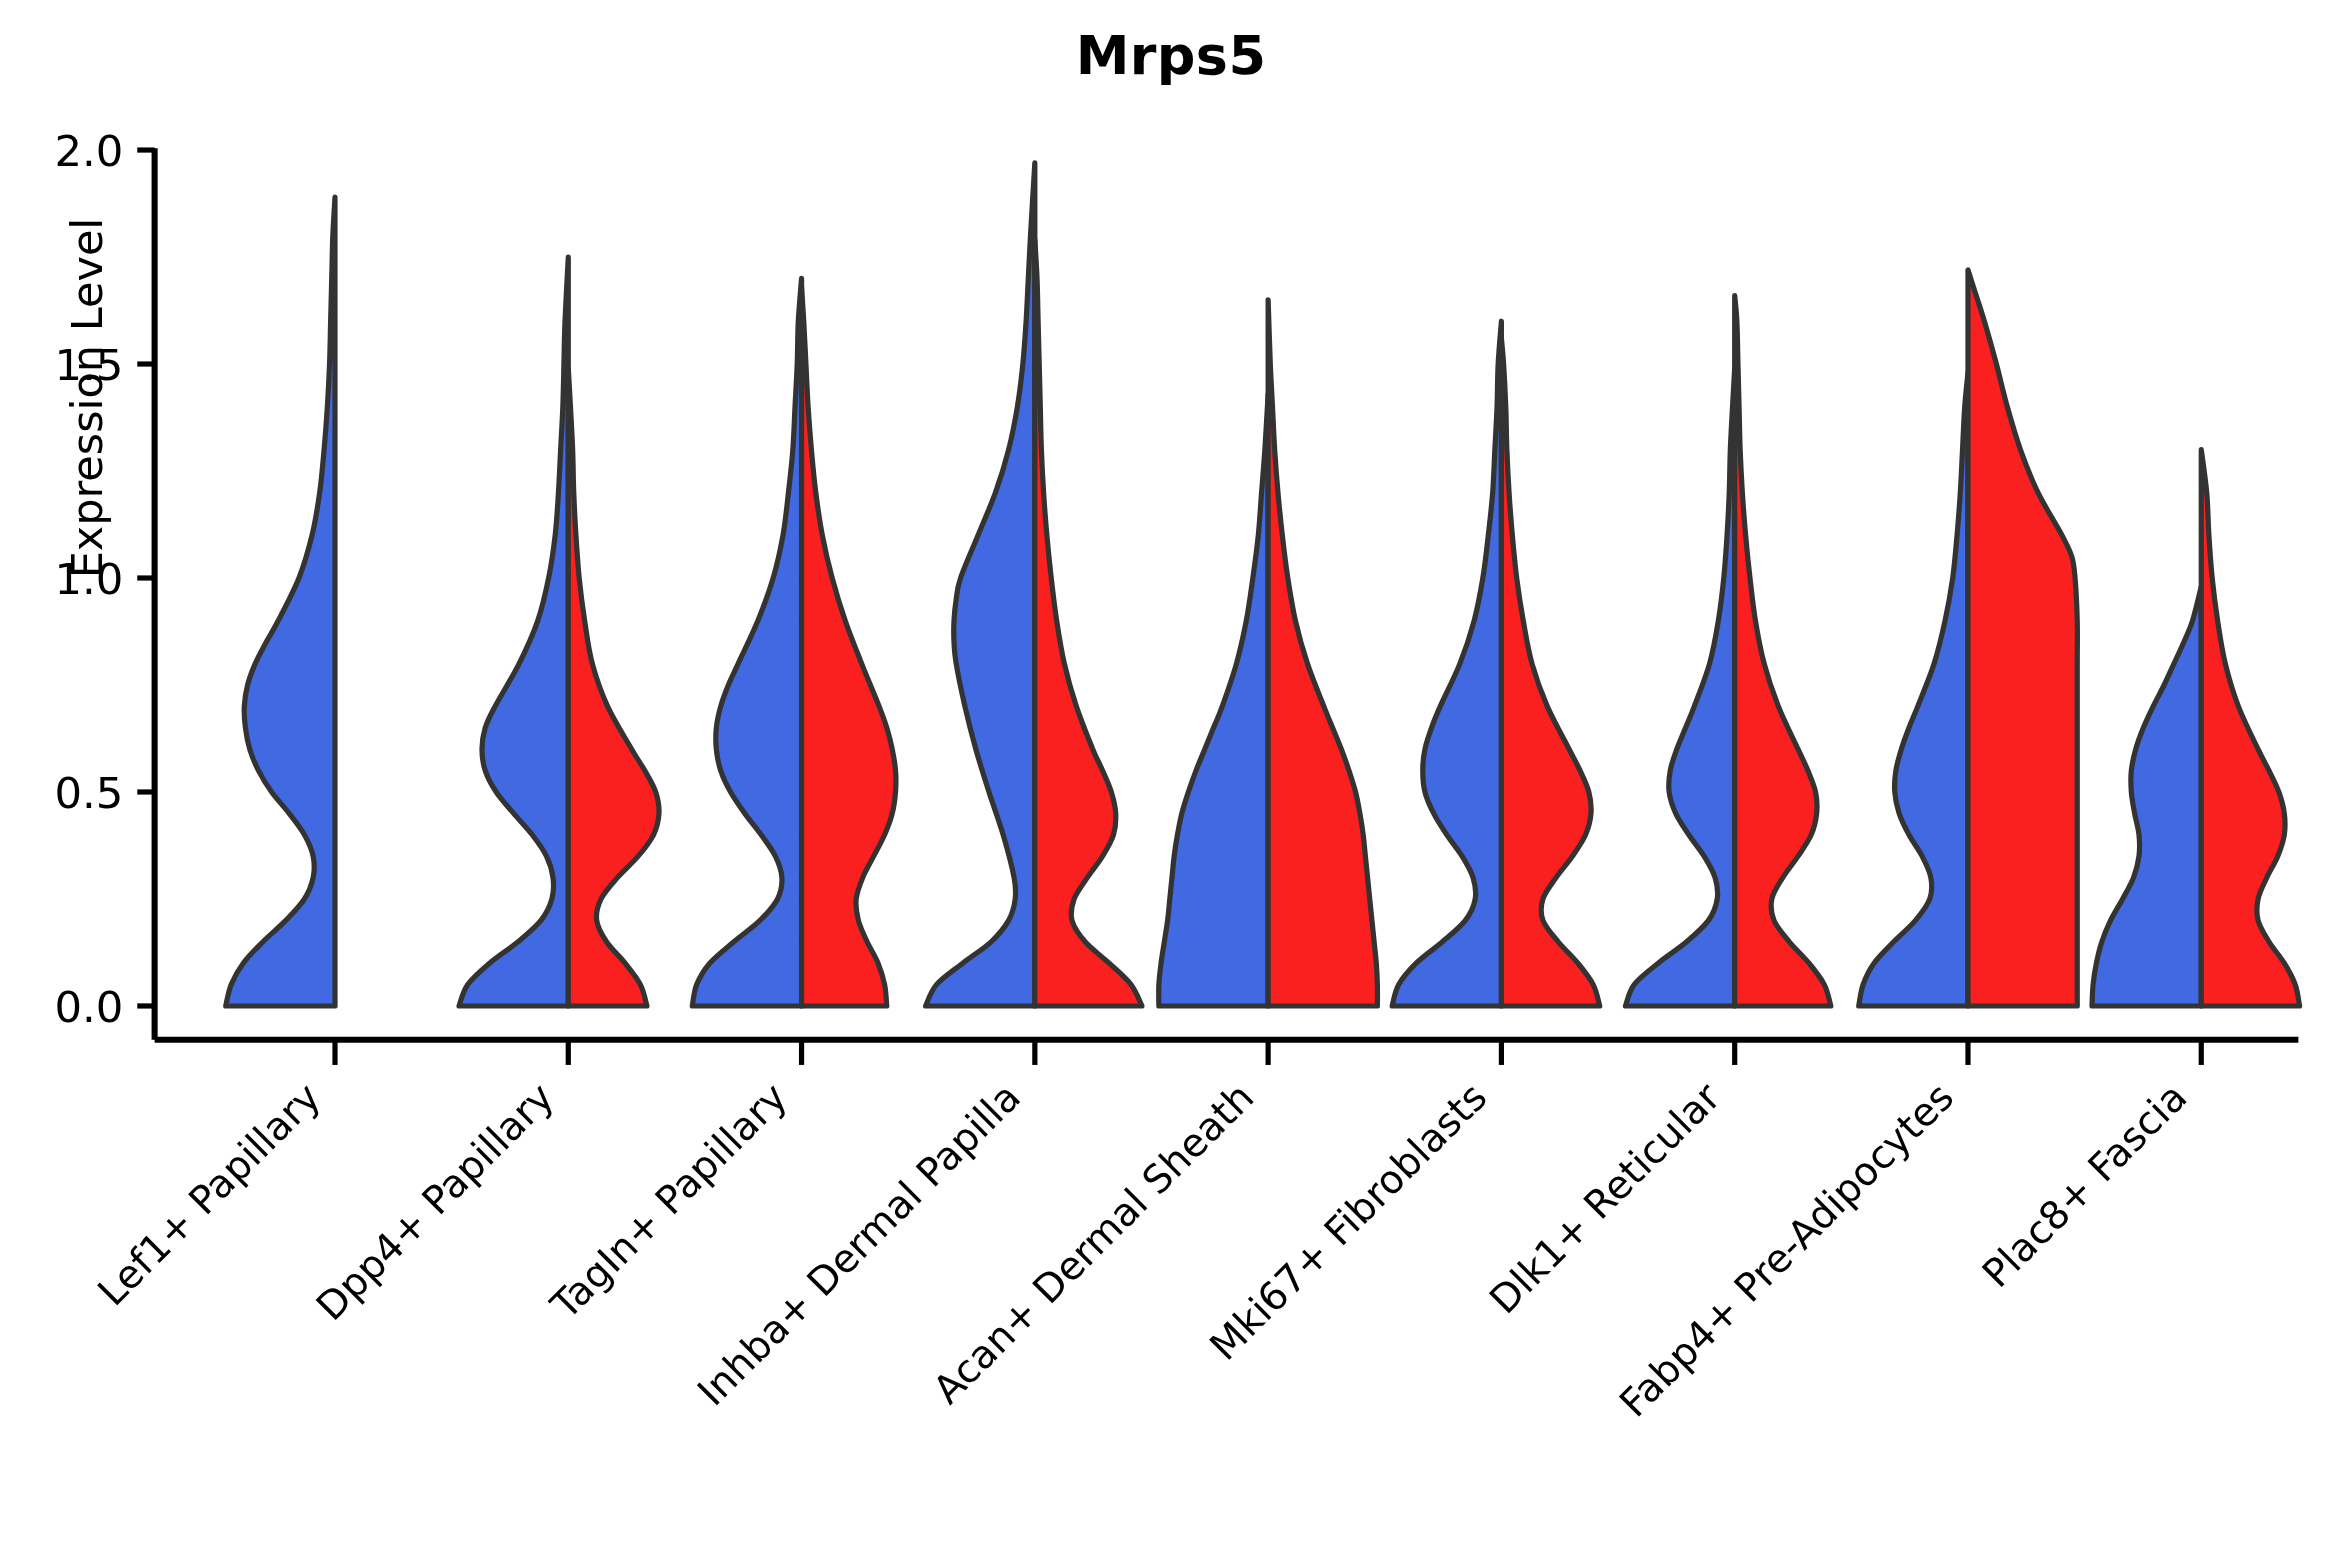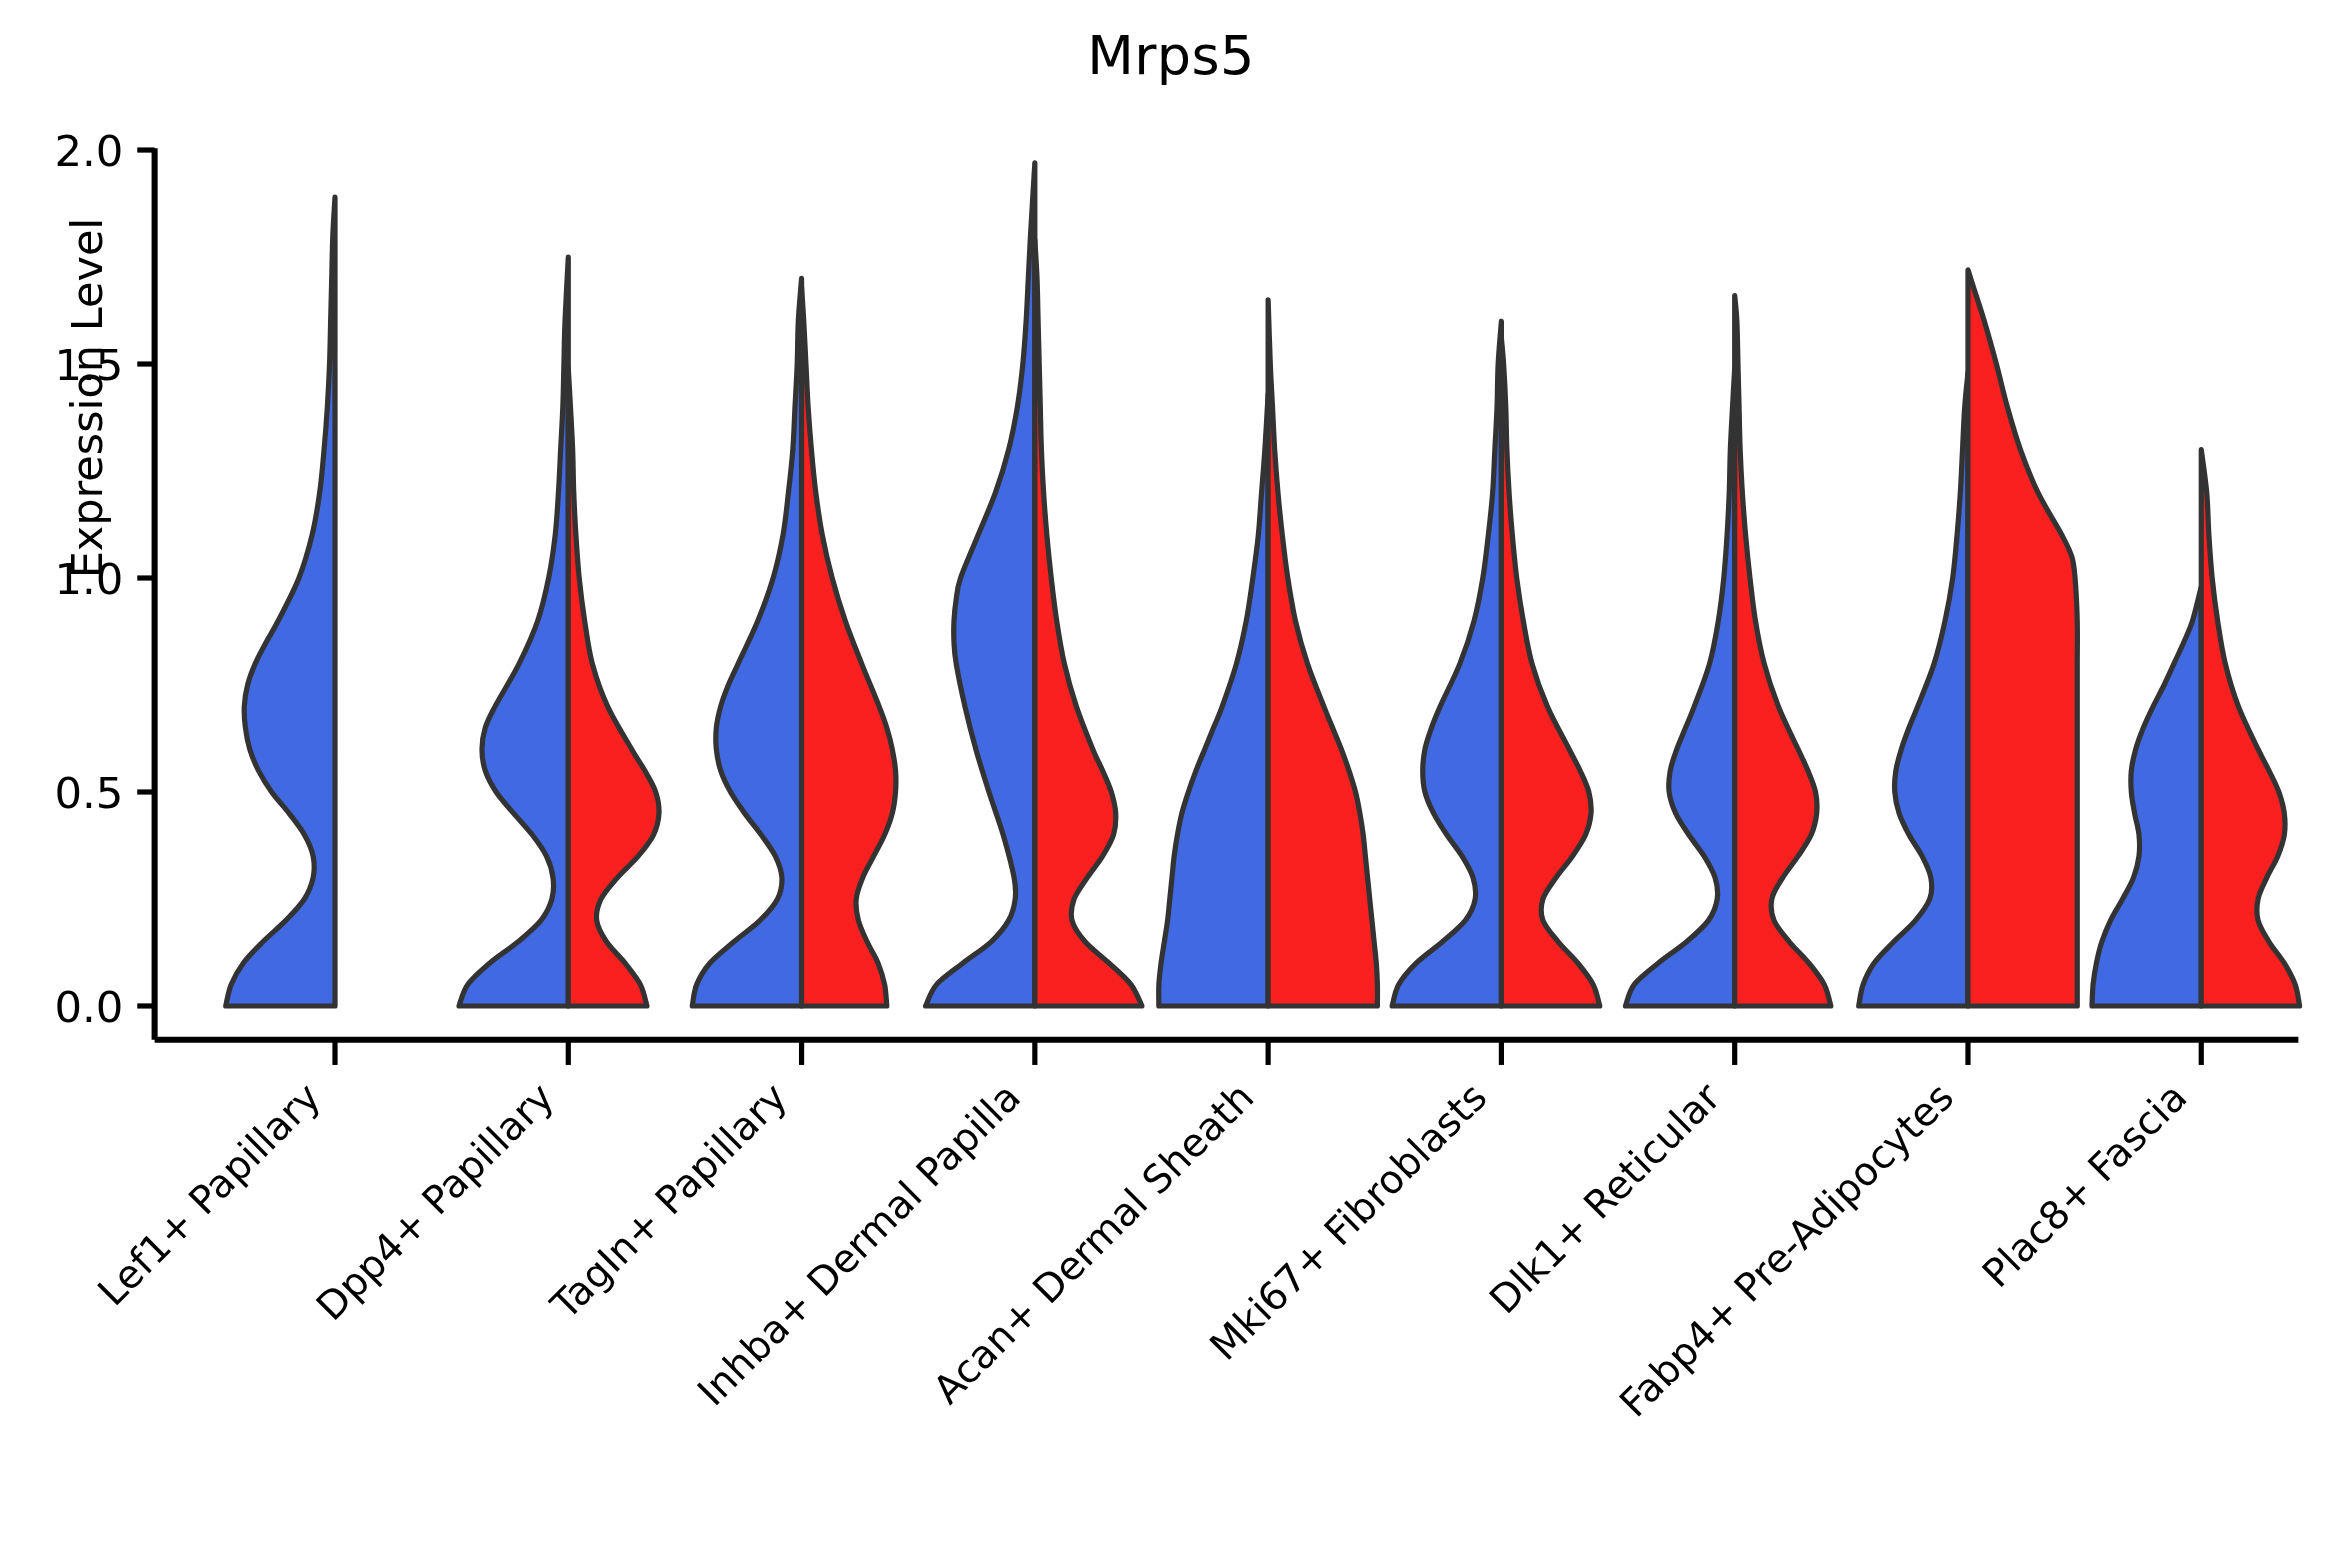--- a/index.html
+++ b/index.html
@@ -1,20 +1,20 @@
 <!DOCTYPE html>
 <html style="font-size:14px"><head>
 <meta charset="utf-8">
 <style>
   html,body{margin:0;padding:0;background:#ffffff;}
   body{width:2342px;height:1561px;font-family:"DejaVu Sans","Liberation Sans",sans-serif;}
   #root{position:relative;width:2342px;height:1561px;background:#ffffff;overflow:hidden;}
   #plot-title{
     position:absolute;left:0;top:24px;width:2342px;text-align:center;
-    font-size:54px;font-weight:normal;color:#000;letter-spacing:0.4px;
+    font-size:54px;font-weight:bold;color:#000;letter-spacing:0.4px;
   }
   #ylabel{
     position:absolute;left:-217px;top:373px;width:607px;text-align:center;
     font-size:43px;color:#000;transform:rotate(-90deg);transform-origin:center center;
   }
   #chart-svg{position:absolute;left:0;top:0;}
   .tick-label-y{font-size:50px;fill:#000;font-family:"DejaVu Sans","Liberation Sans",sans-serif;}
   .tick-label-x{font-size:45px;fill:#000;font-family:"DejaVu Sans","Liberation Sans",sans-serif;}
 </style>
 </head>

